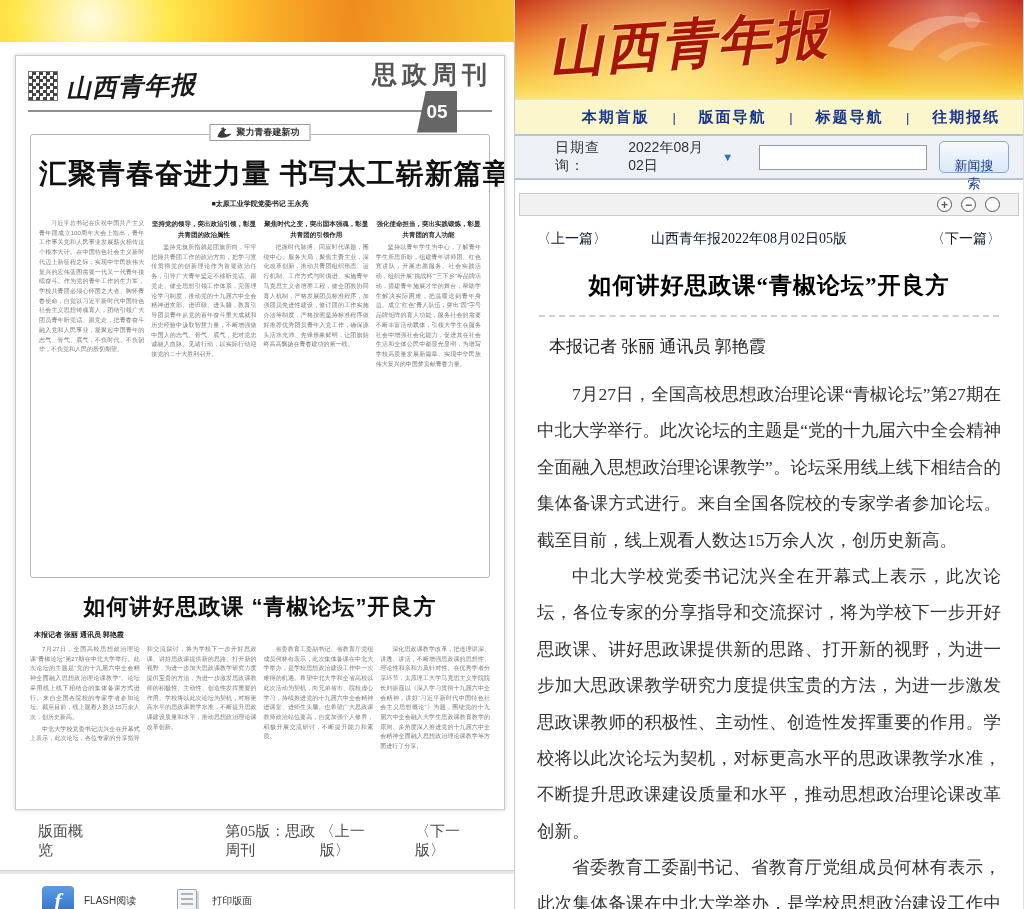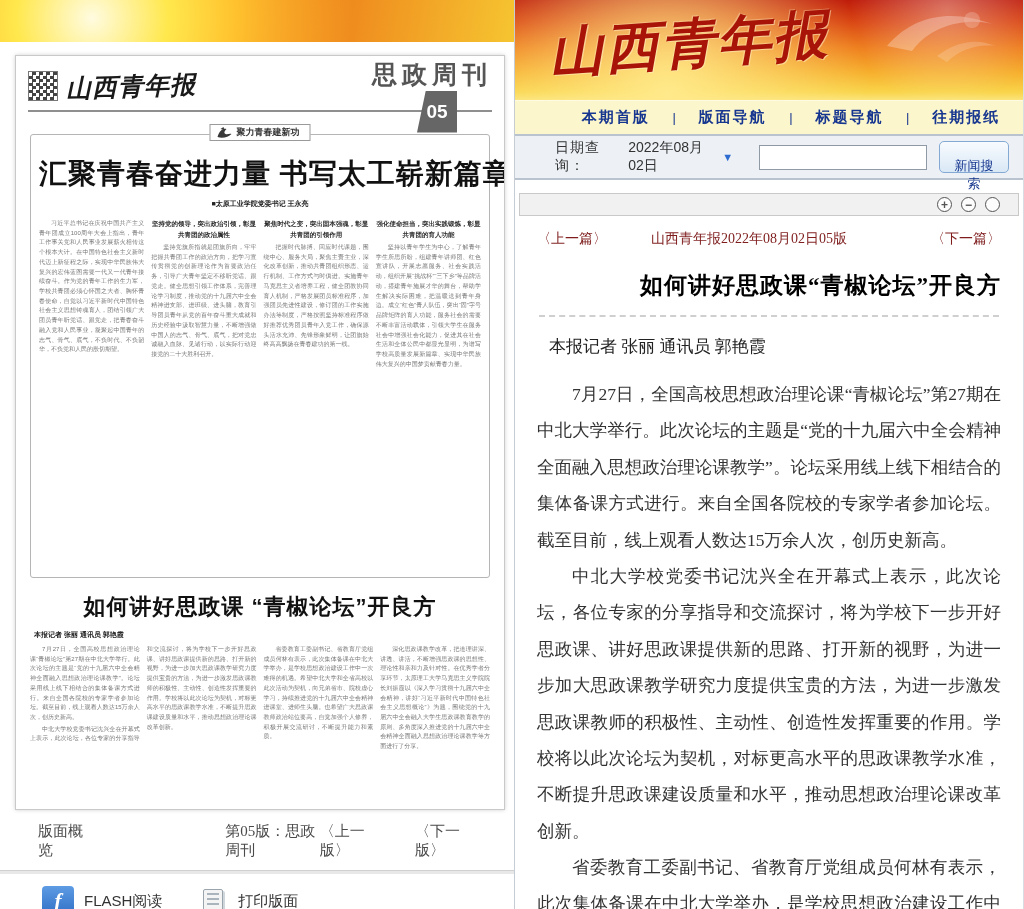--- a/index.html
+++ b/index.html
@@ -48,21 +48,21 @@
   .page-bar { position:absolute; left:0; top:822px; width:514px; padding:0 40px 0 38px;
     display:flex; align-items:center; color:#4a4a4a; font-size:15px; font-family:"Liberation Serif", serif; }
   .page-bar .cur { margin-left:140px; }
   .page-bar .pv { margin-left:auto; }
   .page-bar .nx { margin-left:36px; }
   .left-divider { position:absolute; left:0; top:870px; width:514px; height:4px; background:#e8e8e8; border-top:1px solid #d0d0d0; }
   .tools { position:absolute; left:42px; top:886px; display:flex; align-items:center; }
   .flash-ico { width:32px; height:30px; background:linear-gradient(180deg,#5d9be4,#2f6fc4); border-radius:4px;
     color:#fff; font-family:"Liberation Serif", serif; font-style:italic; font-weight:bold; font-size:22px;
     display:flex; align-items:center; justify-content:center; }
-  .tool-label { font-size:15px; color:#333; margin:0 38px 0 10px; }
+  .tool-label { font-size:10px; color:#333; margin:0 38px 0 10px; }
   .print-ico { width:28px; height:28px; position:relative; }
   .print-ico .sheet { position:absolute; left:3px; top:2px; width:20px; height:22px; background:#f4f4f4;
     border:1px solid #9aa4ad; border-radius:2px; box-shadow:2px 2px 0 #cfd6dc; }
   .print-ico .sheet i { display:block; height:2px; background:#aab4bd; margin:3px 3px 0 3px; }
 
   
   .right-frame { position:absolute; left:514px; top:0; width:510px; height:909px; background:#fff;
     border-left:1px solid #c5ccd4; border-right:1px solid #d7dde3; }
   .banner { position:relative; height:100px; overflow:hidden;
     background:
@@ -84,23 +84,23 @@
   .datebar .arrow { color:#2e6cd0; font-size:11px; margin-left:6px; cursor:pointer; }
   .search-input { width:168px; height:25px; border:1px solid #8f9aa5; background:#fff; margin-left:26px; font-size:13px; padding:0 4px; }
   .search-btn { margin-left:12px; height:26px; padding:15px 12px; font-size:13px; color:#17368f;
     background:linear-gradient(180deg,#f8fbfe,#d9e8f6); border:1px solid #84a9d3; border-radius:5px; cursor:pointer; }
   .toolbar { margin:13px 4px 0 4px; height:23px; background:#f1f1f1; border:1px solid #c9c9c9;
     display:flex; align-items:center; justify-content:flex-end; padding-right:18px; }
   .cbtn { width:15px; height:15px; border:1.5px solid #555; border-radius:50%; color:#555;
     display:flex; align-items:center; justify-content:center; font-size:12px; font-weight:bold;
     margin-left:9px; line-height:1; cursor:pointer; background:#fdfdfd; }
   .article { padding:8px 22px 0 22px; font-family:"Liberation Serif", serif; }
-  .art-nav { display:flex; align-items:center; font-size:14px; color:#7f1d1d; margin-top:6px; }
+  .art-nav { display:flex; align-items:center; font-size:14px; color:#0f172a; margin-top:6px; }
   .art-nav .issue { margin:0 auto; padding-right:40px; }
-  .art-title { text-align:right; font-size:23px; font-weight:bold; color:#000; margin:22px 0 14px 0; letter-spacing:1px; }
+  .art-title { text-align:center; font-size:23px; font-weight:bold; color:#000; margin:22px 0 14px 0; letter-spacing:1px; }
   .dashed { border-top:2px dashed #cfcfcf; margin:0 2px 18px 2px; }
   .art-byline { font-size:17px; color:#222; margin:10px 0 18px 12px; }
   .art-p { font-size:17.5px; color:#333; line-height:2.08; text-align:justify; text-indent:2em; }
 </style>
 </head>
 <body>
 
 <div class="app">
 
   <div class="left-frame">

